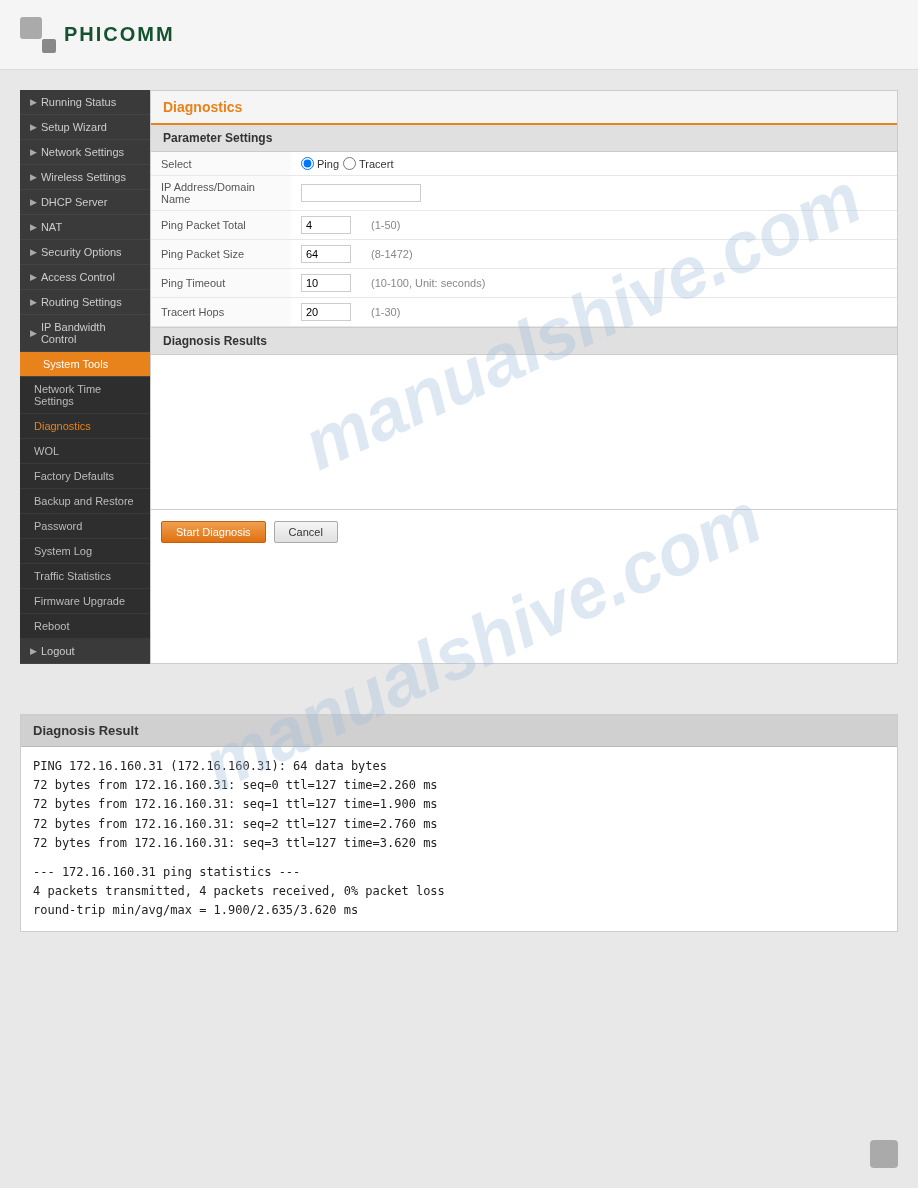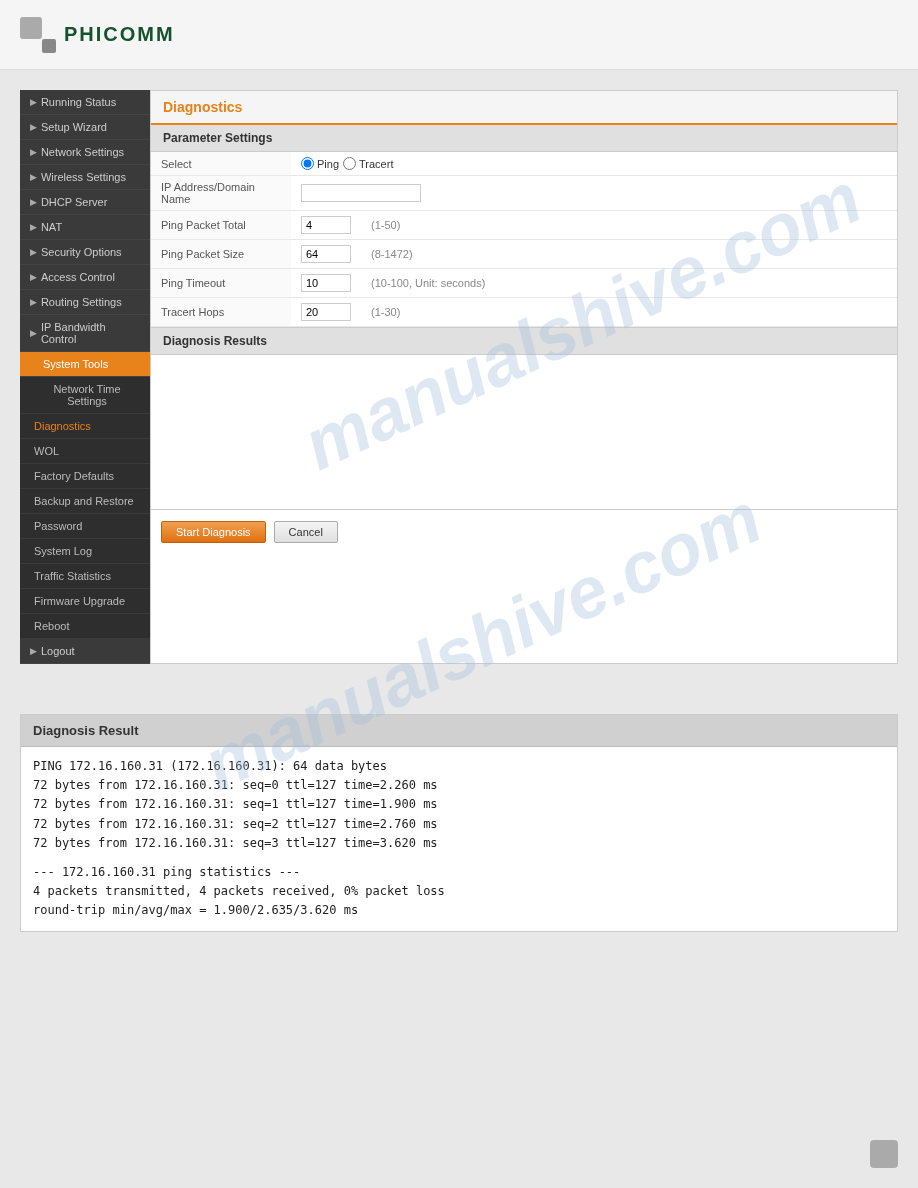--- a/index.html
+++ b/index.html
@@ -83,21 +83,20 @@
     .sidebar-item.active {
       background: #e8821a;
       color: #fff;
     }
     .sidebar-item.sub-item {
       padding-left: 14px;
       background: #2e2e2e;
       color: #bbb;
       font-size: 11px;
       border-bottom: 1px solid #3a3a3a;
-      text-align: center;
     }
     .sidebar-item.sub-item.active-sub {
       color: #e8821a;
     }
     .arrow {
       font-size: 9px;
       color: #aaa;
     }
     .arrow-down {
       font-size: 9px;

